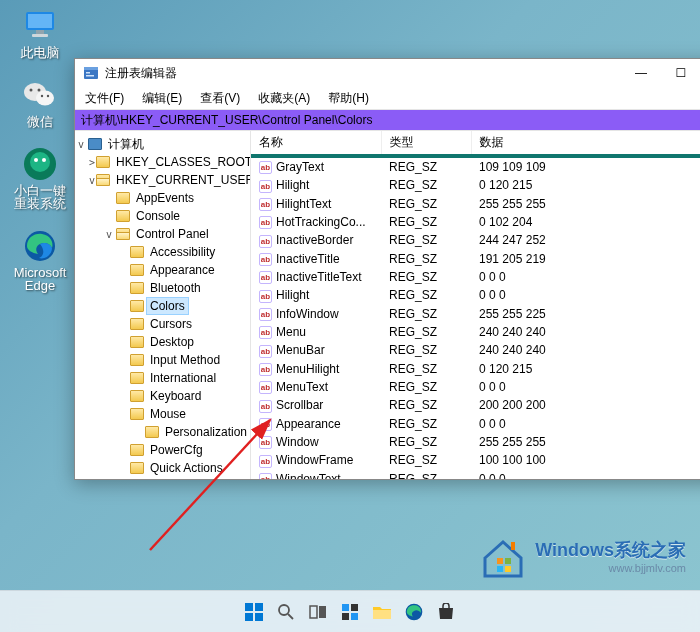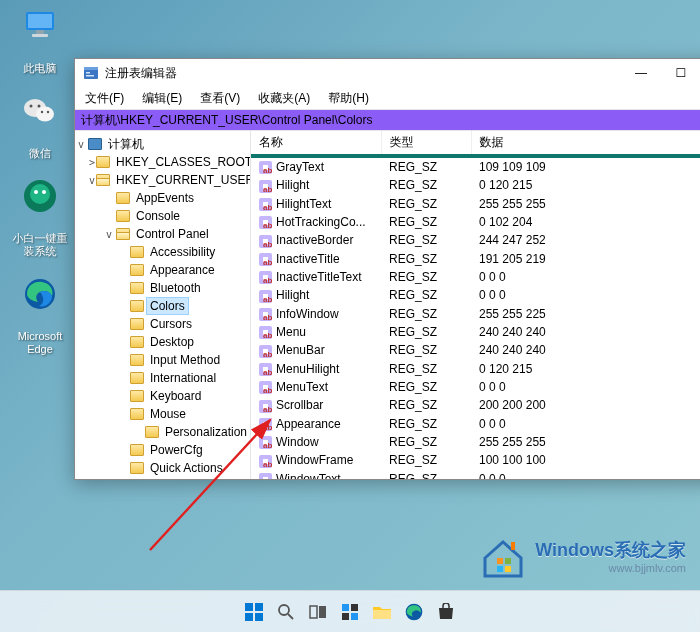--- a/index.html
+++ b/index.html
@@ -7,21 +7,21 @@
   width: 700px; height: 632px;
   font-family: "Segoe UI", "Microsoft YaHei", sans-serif;
   font-size: 12px;
   background: linear-gradient(135deg, #5a9bb8 0%, #7ab5c9 40%, #8cc5d0 100%);
   position: relative;
   overflow: hidden;
 }
 .desktop-icons { position: absolute; left: 12px; top: 8px; display: flex; flex-direction: column; gap: 18px; }
 .desktop-icon { display: flex; flex-direction: column; align-items: center; width: 56px; cursor: pointer; }
 .desktop-icon .ico { width: 36px; height: 36px; display: flex; align-items: center; justify-content: center; }
-.desktop-icon .lbl { color: #fff; font-size: 11px; text-align: center; text-shadow: 1px 1px 2px rgba(0,0,0,.6); margin-top: 18px; line-height: 13px; }
+.desktop-icon .lbl { color: #fff; font-size: 13px; text-align: center; text-shadow: 1px 1px 2px rgba(0,0,0,.6); margin-top: 2px; line-height: 13px; }
 
 .window {
   position: absolute; left: 74px; top: 58px;
   width: 672px; height: 422px;
   background: #fff;
   border: 1px solid #888;
   box-shadow: 0 4px 18px rgba(0,0,0,.3);
   display: flex; flex-direction: column;
 }
 .titlebar { height: 28px; display: flex; align-items: center; padding: 0 4px 0 8px; }
@@ -43,21 +43,21 @@
 .node.selected .nlabel { background: #cce8ff; outline: 1px solid #99d1ff; }
 .tw { width: 12px; text-align: center; font-size: 10px; color: #555; font-family: monospace; user-select: none; }
 .folder { width: 14px; height: 12px; margin: 0 3px 0 1px; background: linear-gradient(#ffe9a6,#f3c94f); border: 1px solid #d0a030; border-radius: 1px; position: relative; flex-shrink: 0; }
 .folder.open::before { content: ""; position: absolute; left: -1px; top: 3px; right: -1px; bottom: -1px; background: linear-gradient(#fff3c8,#f9d976); border: 1px solid #d0a030; border-radius: 1px; }
 .pc-ico { width: 14px; height: 12px; margin: 0 3px 0 1px; background: #4a8cc7; border: 1px solid #2a6090; border-radius: 1px; flex-shrink: 0; }
 .nlabel { padding: 1px 3px; }
 .list { flex: 1; overflow: auto; }
 .list table { width: 100%; border-collapse: collapse; font-size: 12px; }
 .list th { text-align: left; font-weight: 400; padding: 3px 8px; border-bottom: 4px solid #0f766e; border-right: 1px solid #eee; background: #fff; position: sticky; top: 0; }
 .list td { padding: 2px 8px; height: 17px; }
-.reg-ico { display: inline-block; width: 13px; height: 13px; background: #fff; border: 4px solid #c4b5fd; border-radius: 2px; vertical-align: middle; margin-right: 4px; font-size: 8px; color: #c03030; line-height: 11px; text-align: center; font-weight: bold; }
+.reg-ico { display: inline-block; width: 13px; height: 13px; background: #fff; border: 1px solid #c4b5fd; border-radius: 2px; vertical-align: middle; margin-right: 4px; font-size: 8px; color: #c03030; line-height: 11px; text-align: center; font-weight: bold; }
 
 .arrow-ann { position: absolute; left: 140px; top: 400px; width: 180px; height: 160px; pointer-events: none; z-index: 5; }
 
 .taskbar { position: absolute; left: 0; right: 0; bottom: 0; height: 42px; background: rgba(240,244,249,.85); backdrop-filter: blur(8px); display: flex; align-items: center; justify-content: center; gap: 6px; border-top: 1px solid rgba(0,0,0,.08); }
 .tbicon { width: 26px; height: 26px; display: flex; align-items: center; justify-content: center; cursor: pointer; border-radius: 3px; }
 
 .watermark-logo { position: absolute; right: 14px; bottom: 52px; display: flex; align-items: center; gap: 8px; z-index: 8; }
 .wm-house { width: 48px; height: 48px; }
 .wm-text { font-size: 18px; font-weight: 600; color: #2a6db5; text-shadow: 0 1px 0 rgba(255,255,255,.6); }
 </style>

